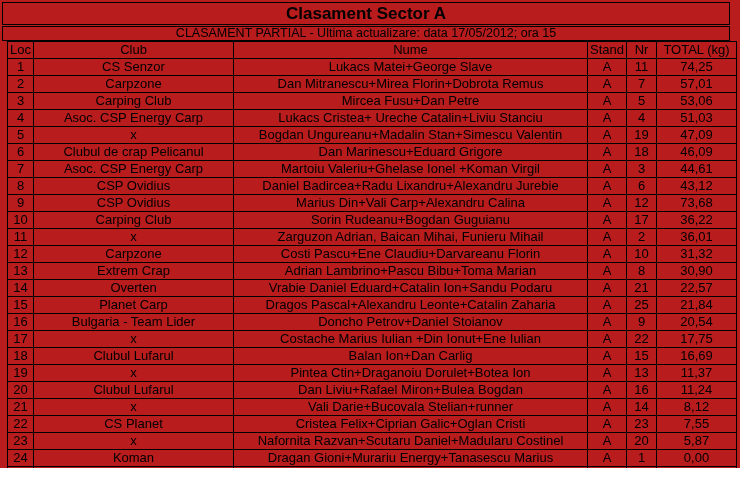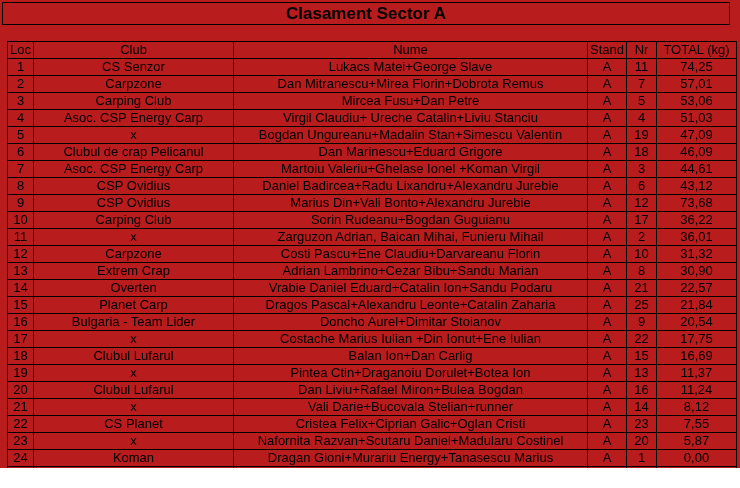--- a/index.html
+++ b/index.html
@@ -72,20 +72,21 @@
   col.c-nr    { width: 30px; }
   col.c-total { width: 80px; }
 </style>
 </head>
 <body>
 
 <div id="page">
 
   <div id="title-box">Clasament Sector A</div>
 
+  <div id="subtitle-box">CLASAMENT PARTIAL - Ultima actualizare: data 17/05/2012; ora 15</div>
 
   <table id="ranking-table">
     <colgroup>
       <col class="c-loc">
       <col class="c-club">
       <col class="c-nume">
       <col class="c-stand">
       <col class="c-nr">
       <col class="c-total">
     </colgroup>
@@ -121,21 +122,21 @@
           <td>3</td>
           <td>Carping Club</td>
           <td>Mircea Fusu+Dan Petre</td>
           <td>A</td>
           <td>5</td>
           <td>53,06</td>
         </tr>
         <tr>
           <td>4</td>
           <td>Asoc. CSP Energy Carp</td>
-          <td>Virgil Claudiu+ Ureche Catalin+Liviu Stanciu</td>
+          <td>Lukacs Cristea+ Ureche Catalin+Liviu Stanciu</td>
           <td>A</td>
           <td>4</td>
           <td>51,03</td>
         </tr>
         <tr>
           <td>5</td>
           <td>x</td>
           <td>Bogdan Ungureanu+Madalin Stan+Simescu Valentin</td>
           <td>A</td>
           <td>19</td>
@@ -161,21 +162,21 @@
           <td>8</td>
           <td>CSP Ovidius</td>
           <td>Daniel Badircea+Radu Lixandru+Alexandru Jurebie</td>
           <td>A</td>
           <td>6</td>
           <td>43,12</td>
         </tr>
         <tr>
           <td>9</td>
           <td>CSP Ovidius</td>
-          <td>Marius Din+Vali Bonto+Alexandru Jurebie</td>
+          <td>Marius Din+Vali Carp+Alexandru Calina</td>
           <td>A</td>
           <td>12</td>
           <td>73,68</td>
         </tr>
         <tr>
           <td>10</td>
           <td>Carping Club</td>
           <td>Sorin Rudeanu+Bogdan Guguianu</td>
           <td>A</td>
           <td>17</td>
@@ -193,21 +194,21 @@
           <td>12</td>
           <td>Carpzone</td>
           <td>Costi Pascu+Ene Claudiu+Darvareanu Florin</td>
           <td>A</td>
           <td>10</td>
           <td>31,32</td>
         </tr>
         <tr>
           <td>13</td>
           <td>Extrem Crap</td>
-          <td>Adrian Lambrino+Cezar Bibu+Sandu Marian</td>
+          <td>Adrian Lambrino+Pascu Bibu+Toma Marian</td>
           <td>A</td>
           <td>8</td>
           <td>30,90</td>
         </tr>
         <tr>
           <td>14</td>
           <td>Overten</td>
           <td>Vrabie Daniel Eduard+Catalin Ion+Sandu Podaru</td>
           <td>A</td>
           <td>21</td>
@@ -217,21 +218,21 @@
           <td>15</td>
           <td>Planet Carp</td>
           <td>Dragos Pascal+Alexandru Leonte+Catalin Zaharia</td>
           <td>A</td>
           <td>25</td>
           <td>21,84</td>
         </tr>
         <tr>
           <td>16</td>
           <td>Bulgaria - Team Lider</td>
-          <td>Doncho Aurel+Dimitar Stoianov</td>
+          <td>Doncho Petrov+Daniel Stoianov</td>
           <td>A</td>
           <td>9</td>
           <td>20,54</td>
         </tr>
         <tr>
           <td>17</td>
           <td>x</td>
           <td>Costache Marius Iulian +Din Ionut+Ene Iulian</td>
           <td>A</td>
           <td>22</td>

